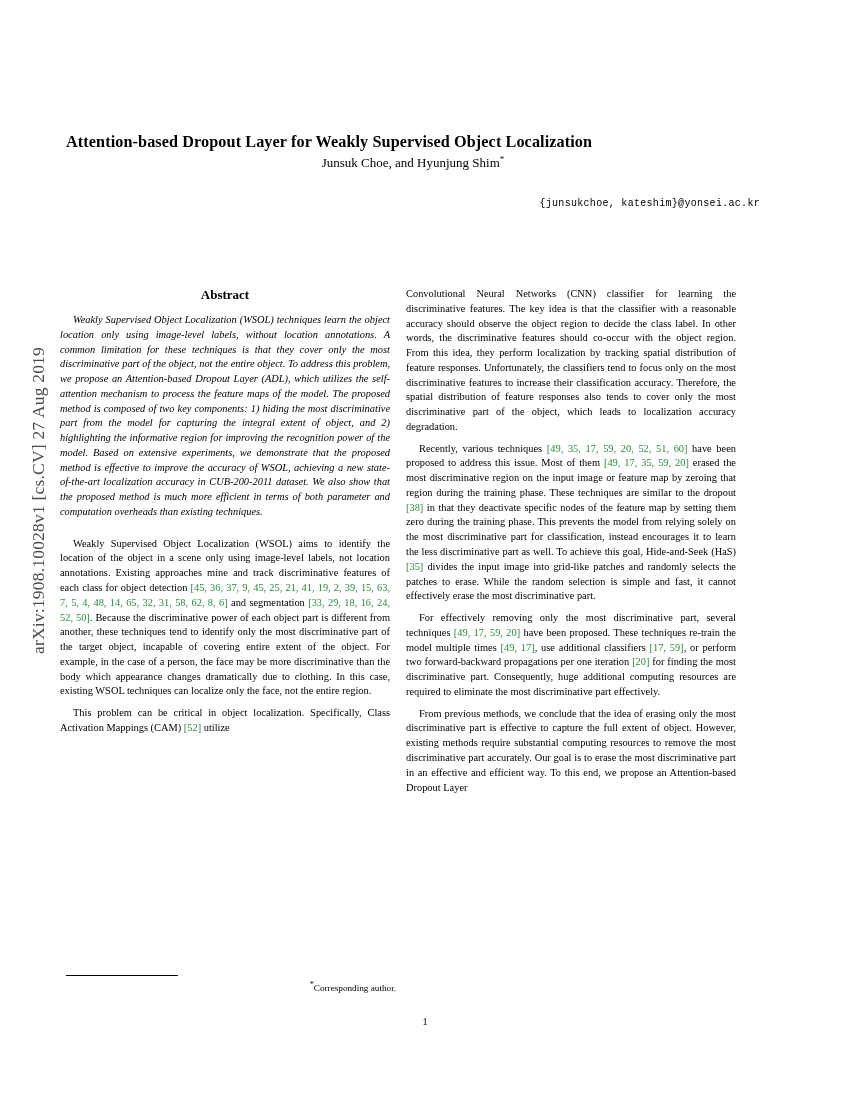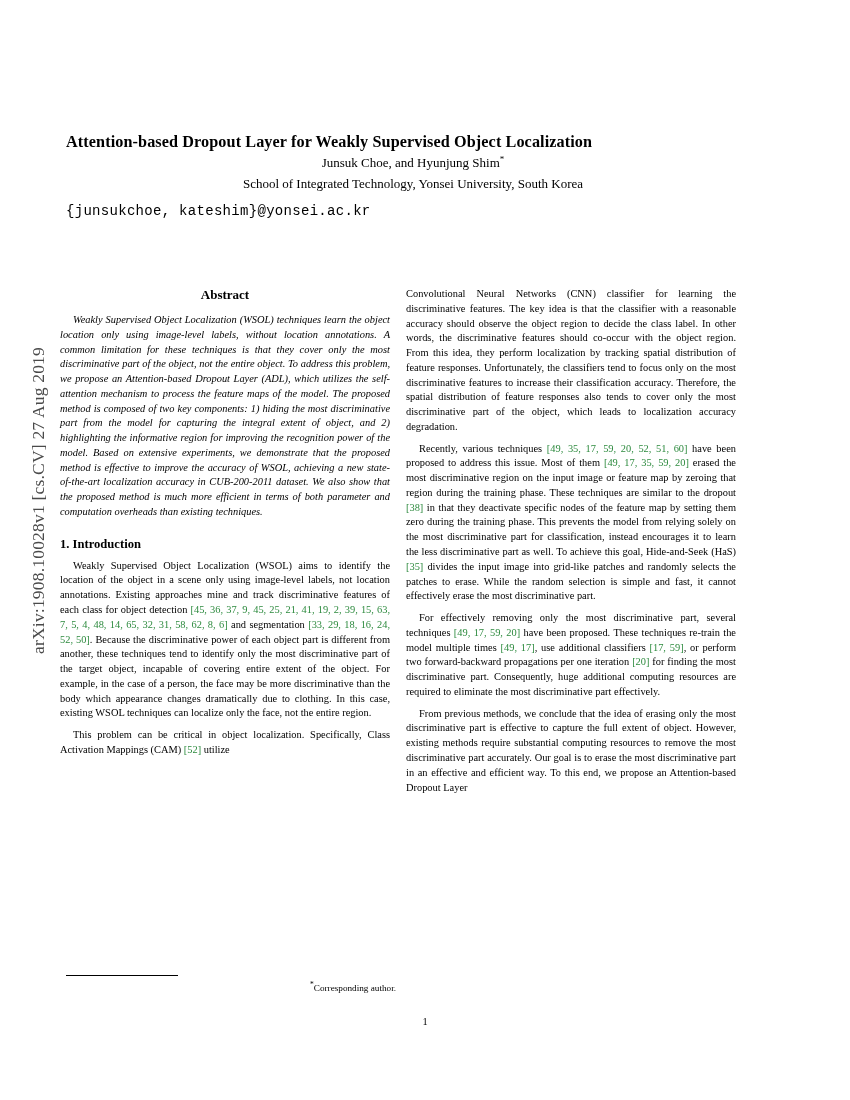--- a/index.html
+++ b/index.html
@@ -57,24 +57,24 @@
   .authors .sup {
     font-size: 9px;
     vertical-align: super;
   }
   .affil {
     font-size: 13px;
     text-align: center;
     line-height: 1.55;
   }
   .email {
-    margin-top: 9px;
+    margin-top: 24px;
     font-family: "Liberation Mono", monospace;
-    font-size: 14px;
-    text-align: left;
+    font-size: 10px;
+    text-align: right;
     letter-spacing: 0.3px;
   }
   .columns {
     position: absolute;
     left: 60px;
     top: 287px;
     width: 694px;
     display: flex;
     gap: 16px;
   }
@@ -149,33 +149,31 @@
 </head>
 <body>
 
 <div class="page">
 
   <div class="arxiv-stamp">arXiv:1908.10028v1  [cs.CV]  27 Aug 2019</div>
 
   <div class="content">
     <div class="title">Attention-based Dropout Layer for Weakly Supervised Object Localization</div>
     <div class="authors"><span>Junsuk Choe, and Hyunjung Shim</span><span class="sup">*</span></div>
-    <div class="affil">School of Integrated Technology, Yonsei University, South Korea</div>
     <div class="email">{junsukchoe, kateshim}@yonsei.ac.kr</div>
   </div>
 
   <div class="columns">
 
     <div class="col">
       <div class="abstract-head">Abstract</div>
       <p class="ital indent">Weakly Supervised Object Localization (WSOL) techniques learn the object location only using image-level labels, without location annotations. A common limitation for these techniques is that they cover only the most discriminative part of the object, not the entire object. To address this problem, we propose an Attention-based Dropout Layer (ADL), which utilizes the self-attention mechanism to process the feature maps of the model. The proposed method is composed of two key components: 1) hiding the most discriminative part from the model for capturing the integral extent of object, and 2) highlighting the informative region for improving the recognition power of the model. Based on extensive experiments, we demonstrate that the proposed method is effective to improve the accuracy of WSOL, achieving a new state-of-the-art localization accuracy in CUB-200-2011 dataset. We also show that the proposed method is much more efficient in terms of both parameter and computation overheads than existing techniques.</p>
 
       <div class="sec-gap"></div>
 
-      <div class="sec-head">1. Introduction</div>
 
       <p class="indent"><span>Weakly Supervised Object Localization (WSOL) aims to identify the location of the object in a scene only using image-level labels, not location annotations. Existing approaches mine and track discriminative features of each class for object detection </span><span class="cite">[45, 36, 37, 9, 45, 25, 21, 41, 19, 2, 39, 15, 63, 7, 5, 4, 48, 14, 65, 32, 31, 58, 62, 8, 6]</span><span> and segmentation </span><span class="cite">[33, 29, 18, 16, 24, 52, 50]</span><span>. Because the discriminative power of each object part is different from another, these techniques tend to identify only the most discriminative part of the target object, incapable of covering entire extent of the object. For example, in the case of a person, the face may be more discriminative than the body which appearance changes dramatically due to clothing. In this case, existing WSOL techniques can localize only the face, not the entire region.</span></p>
 
       <p class="indent"><span>This problem can be critical in object localization. Specifically, Class Activation Mappings (CAM) </span><span class="cite">[52]</span><span> utilize</span></p>
     </div>
 
     <div class="col">
       <p>Convolutional Neural Networks (CNN) classifier for learning the discriminative features. The key idea is that the classifier with a reasonable accuracy should observe the object region to decide the class label. In other words, the discriminative features should co-occur with the object region. From this idea, they perform localization by tracking spatial distribution of feature responses. Unfortunately, the classifiers tend to focus only on the most discriminative features to increase their classification accuracy. Therefore, the spatial distribution of feature responses also tends to cover only the most discriminative part of the object, which leads to localization accuracy degradation.</p>
 
       <p class="indent"><span>Recently, various techniques </span><span class="cite">[49, 35, 17, 59, 20, 52, 51, 60]</span><span> have been proposed to address this issue. Most of them </span><span class="cite">[49, 17, 35, 59, 20]</span><span> erased the most discriminative region on the input image or feature map by zeroing that region during the training phase. These techniques are similar to the dropout </span><span class="cite">[38]</span><span> in that they deactivate specific nodes of the feature map by setting them zero during the training phase. This prevents the model from relying solely on the most discriminative part for classification, instead encourages it to learn the less discriminative part as well. To achieve this goal, Hide-and-Seek (HaS) </span><span class="cite">[35]</span><span> divides the input image into grid-like patches and randomly selects the patches to erase. While the random selection is simple and fast, it cannot effectively erase the most discriminative part.</span></p>

